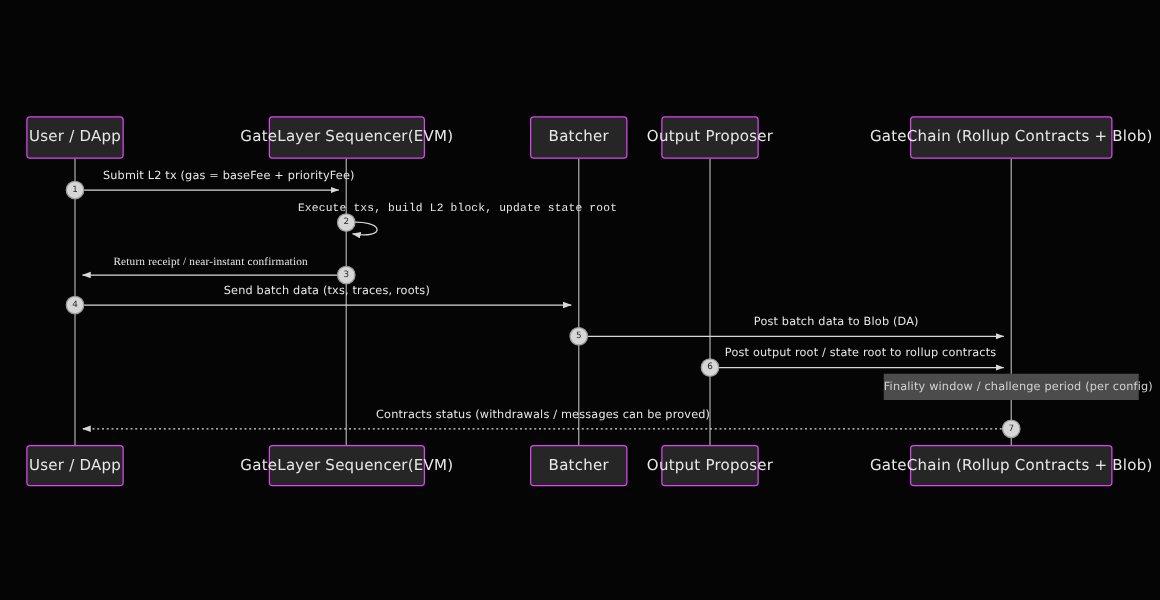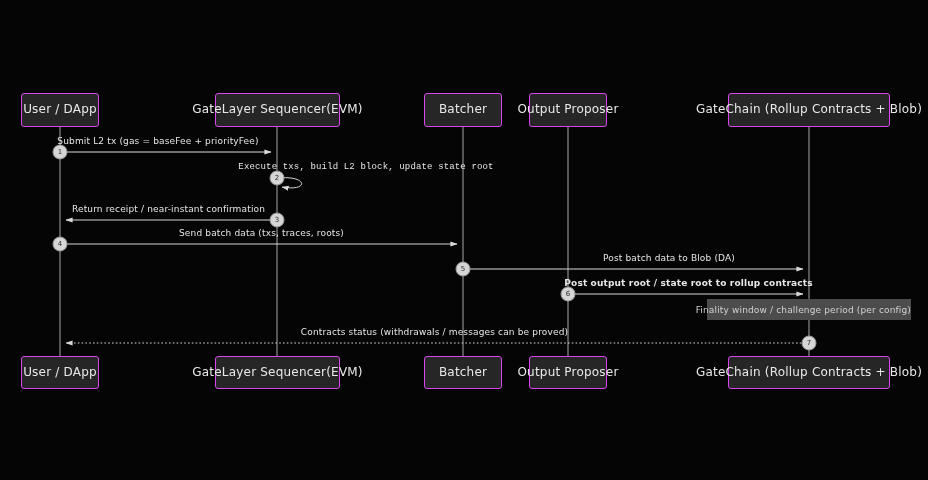--- a/index.html
+++ b/index.html
@@ -71,21 +71,21 @@
   
   .note-box {
     position: absolute;
     box-sizing: border-box;
     background: #4c4c4c;
     color: #d2d2d2;
     font-size: 9px;
     letter-spacing: 0.15px;
     display: flex;
     align-items: center;
-    justify-content: flex-end;
+    justify-content: flex-start;
     white-space: nowrap;
   }
 </style>
 </head>
 <body>
 
 <div id="canvas">
 
   <svg id="diagram-svg" viewBox="0 0 928 480" xmlns="http://www.w3.org/2000/svg">
     <defs>
@@ -142,26 +142,26 @@
         <span>Batcher</span>
       </div>
       <div class="participant-box" style="left: 529px; width: 78px; top: 356px; height: 33px;">
         <span>Output Proposer</span>
       </div>
       <div class="participant-box" style="left: 728px; width: 162px; top: 356px; height: 33px;">
         <span>GateChain (Rollup Contracts + Blob)</span>
       </div>
     </div>
   <div id="labels">
-      <div class="msg-label" style="left: 158px; top: 136px;">Submit L2 tx (gas = baseFee + priorityFee)</div>
+      <div class="msg-label" style="left: 183px; top: 136px;">Submit L2 tx (gas = baseFee + priorityFee)</div>
       <div class="msg-label" style="left: 366px; top: 162px; font-family: Liberation Mono, monospace;">Execute txs, build L2 block, update state root</div>
-      <div class="msg-label" style="left: 168.5px; top: 204px;">Return receipt / near-instant confirmation</div>
+      <div class="msg-label" style="left: 168.5px; top: 204px; font-family: Liberation Serif, serif;">Return receipt / near-instant confirmation</div>
       <div class="msg-label" style="left: 261.5px; top: 228px; text-align: right;">Send batch data (txs, traces, roots)</div>
       <div class="msg-label" style="left: 669px; top: 253px;">Post batch data to Blob (DA)</div>
-      <div class="msg-label" style="left: 688.5px; top: 278px; font-weight: bold;">Post output root / state root to rollup contracts</div>
+      <div class="msg-label" style="left: 688.5px; top: 278px;">Post output root / state root to rollup contracts</div>
       <div class="msg-label" style="left: 434.5px; top: 327px;">Contracts status (withdrawals / messages can be proved)</div>
     </div>
   <div id="badges">
       <div class="seq-badge" style="left: 60px; top: 152px;">1</div>
       <div class="seq-badge" style="left: 277px; top: 178px;">2</div>
       <div class="seq-badge" style="left: 277px; top: 220px;">3</div>
       <div class="seq-badge" style="left: 60px; top: 244px;">4</div>
       <div class="seq-badge" style="left: 463px; top: 269px;">5</div>
       <div class="seq-badge" style="left: 568px; top: 294px;">6</div>
       <div class="seq-badge" style="left: 809px; top: 343px;">7</div>

